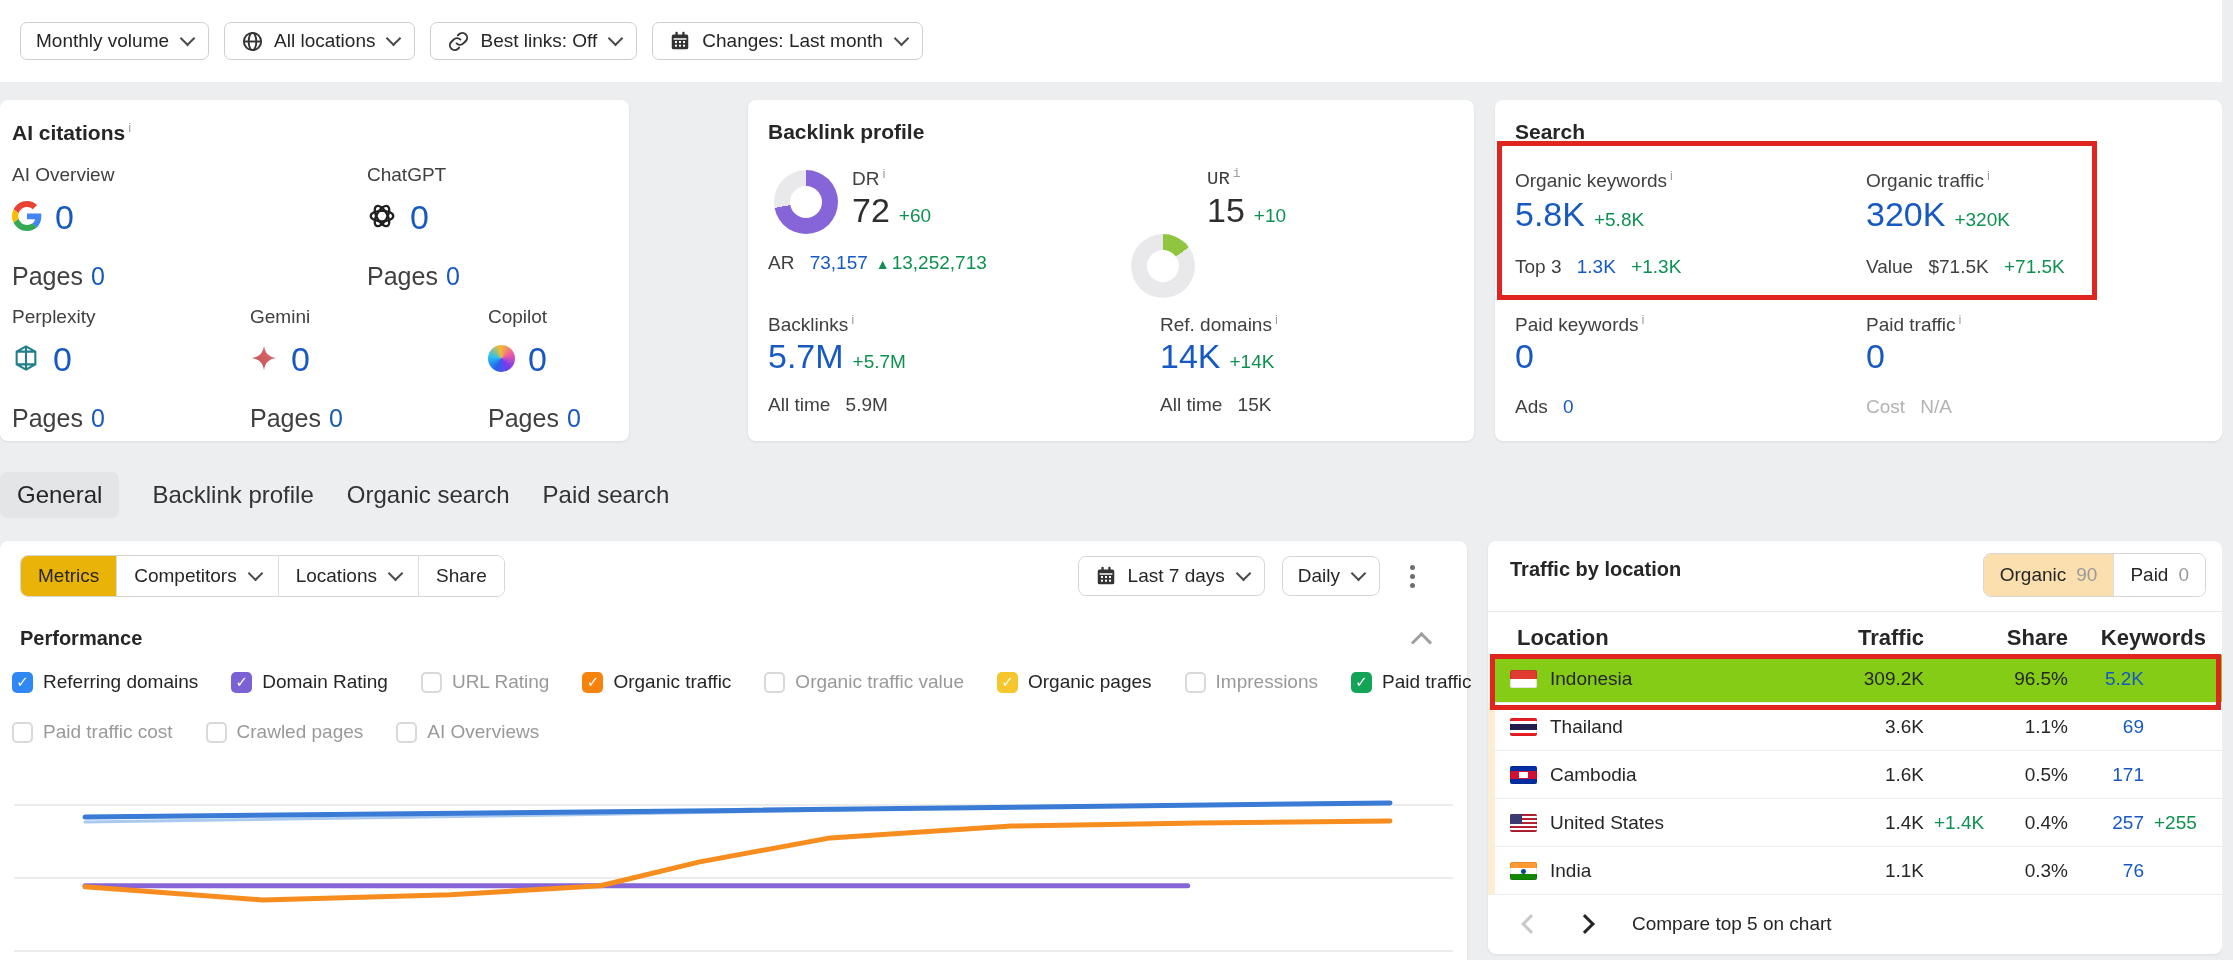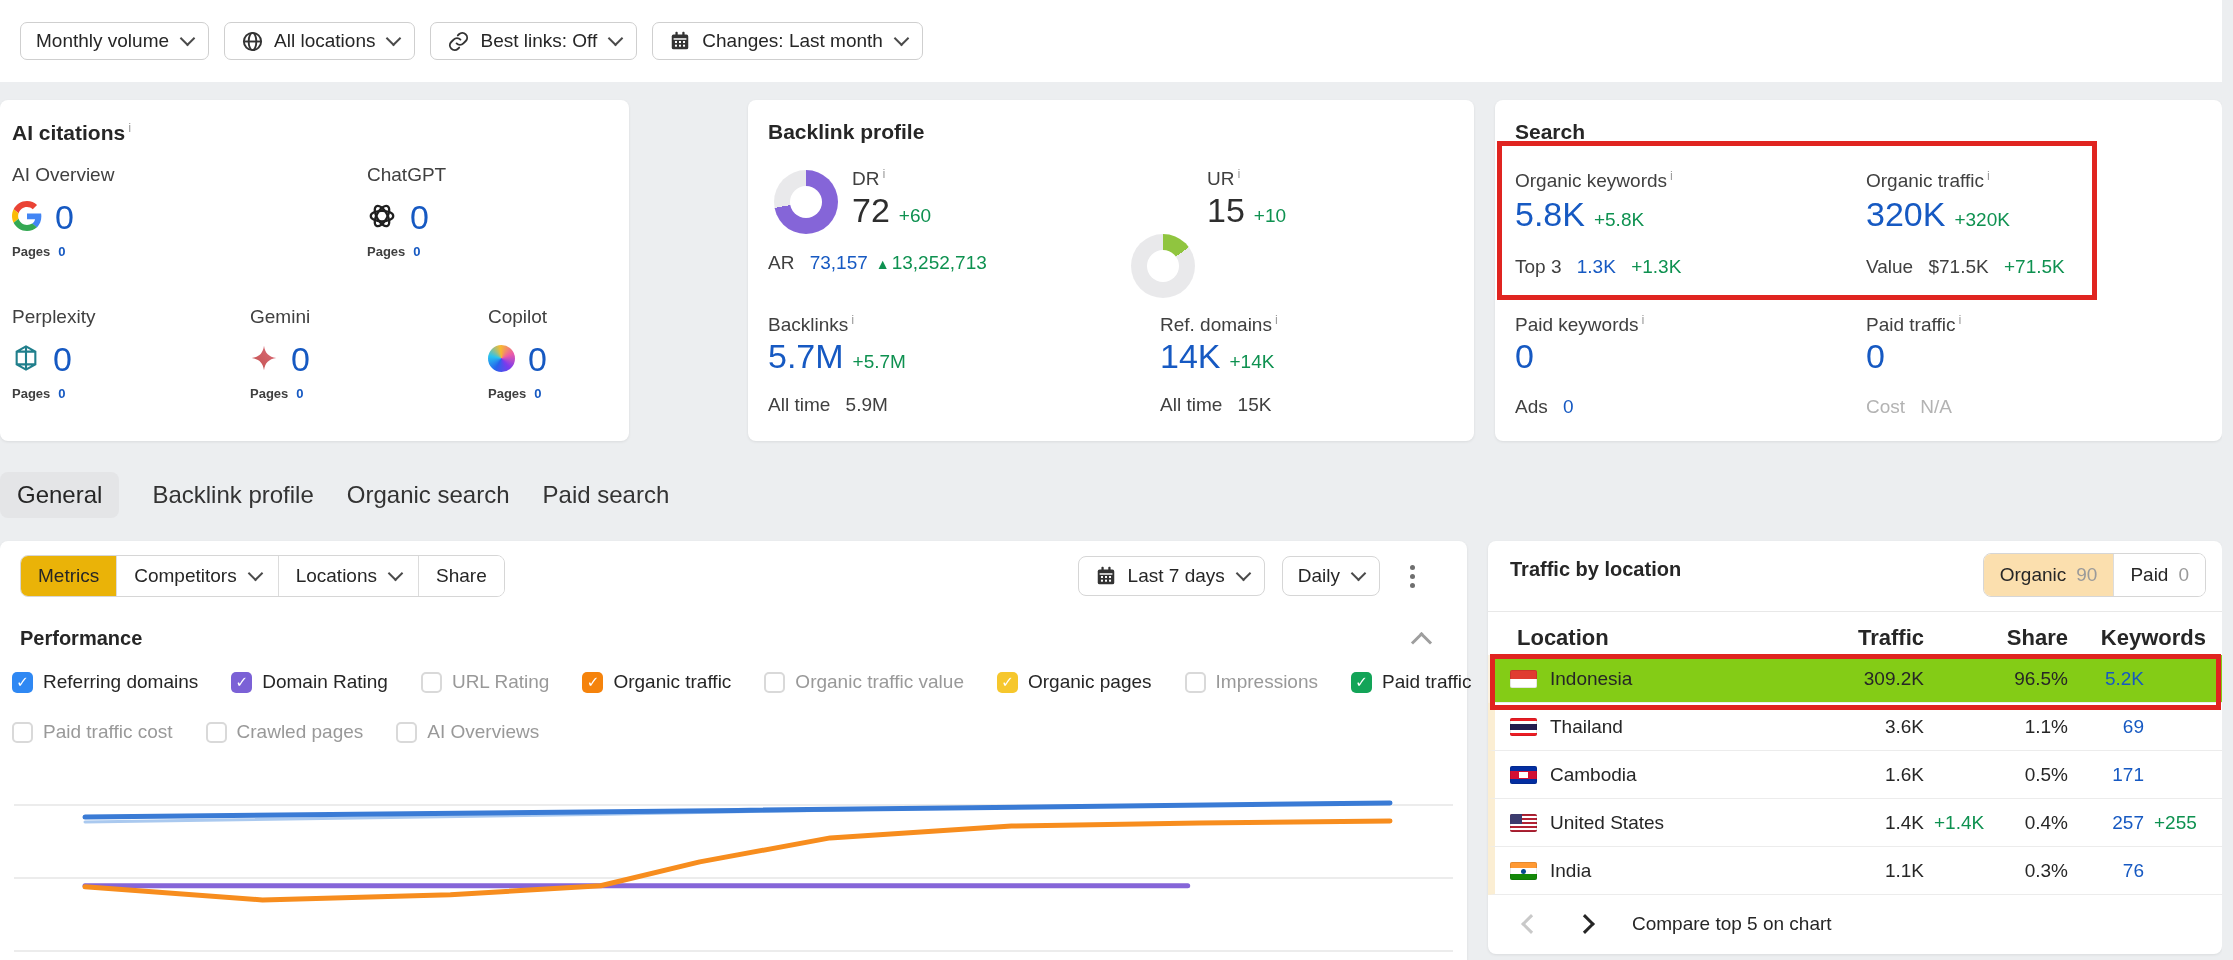--- a/index.html
+++ b/index.html
@@ -24,21 +24,21 @@
   .m-value{font-size:34px;color:#1659c2;line-height:1.1;white-space:nowrap;}
   .m-value.dark{color:#2e2e2e;}
   .delta{font-size:19px;color:#0e9150;margin-left:9px;}
   .subrow{font-size:19px;color:#404040;white-space:nowrap;}
   .subrow .lnk{color:#1659c2;}
   .subrow .grn{color:#0e9150;}
   .subrow.muted, .subrow.muted *{color:#b3b3b3;}
   .tri{font-size:14px;color:#0e9150;margin:0 2px 0 8px;}
   .ai-item{position:absolute;width:230px;}
   .ai-valrow{display:flex;align-items:center;gap:13px;margin-top:10px;height:44px;}
-  .ai-pages{margin-top:4px;font-size:13px;color:#404040;font-weight:bold;}
+  .ai-pages{margin-top:22px;font-size:25px;color:#404040;}
   .ai-pages .lnk{color:#1659c2;margin-left:8px;}
   .donut{width:64px;height:64px;border-radius:50%;position:relative;}
   .donut::after{content:"";position:absolute;inset:16px;border-radius:50%;background:#fff;}
 
   
   .tabs{position:absolute;left:0;top:472px;display:flex;align-items:center;gap:33px;}
   .tab{font-size:24px;color:#333;padding:9px 0;cursor:pointer;white-space:nowrap;}
   .tab.active{background:#e4e5e7;border-radius:8px;padding:9px 17px;color:#262626;}
 
   
@@ -226,21 +226,21 @@
     <div class="abs" style="left:104px;top:92px;display:flex;align-items:baseline;">
       <span class="m-value dark">72</span>
       <span class="delta">+60</span>
     </div>
     <div class="abs subrow" style="left:20px;top:152px;">
       <span>AR</span>
       <span class="lnk" style="margin-left:10px;">73,157</span><span class="tri">▲</span><span class="grn">13,252,713</span>
     </div>
 
     <div class="abs donut" id="ur-donut" style="left: 383px; top: 70px; background: conic-gradient(rgb(144, 197, 63) 0deg, rgb(144, 197, 63) 54deg, rgb(233, 233, 235) 0deg);"></div>
-    <div class="abs m-label" style="left:459px;top:66px;"><span>UR</span><sup class="info">i</sup></div>
+    <div class="abs m-label" style="left:459px;top:66px;font-family:Liberation Mono, monospace;"><span>UR</span><sup class="info">i</sup></div>
     <div class="abs" style="left:459px;top:92px;display:flex;align-items:baseline;">
       <span class="m-value dark">15</span>
       <span class="delta">+10</span>
     </div>
 
     <div class="abs m-label" style="left:20px;top:212px;"><span>Backlinks</span><sup class="info">i</sup></div>
     <div class="abs" style="left:20px;top:238px;display:flex;align-items:baseline;">
       <span class="m-value">5.7M</span>
       <span class="delta">+5.7M</span>
     </div>

